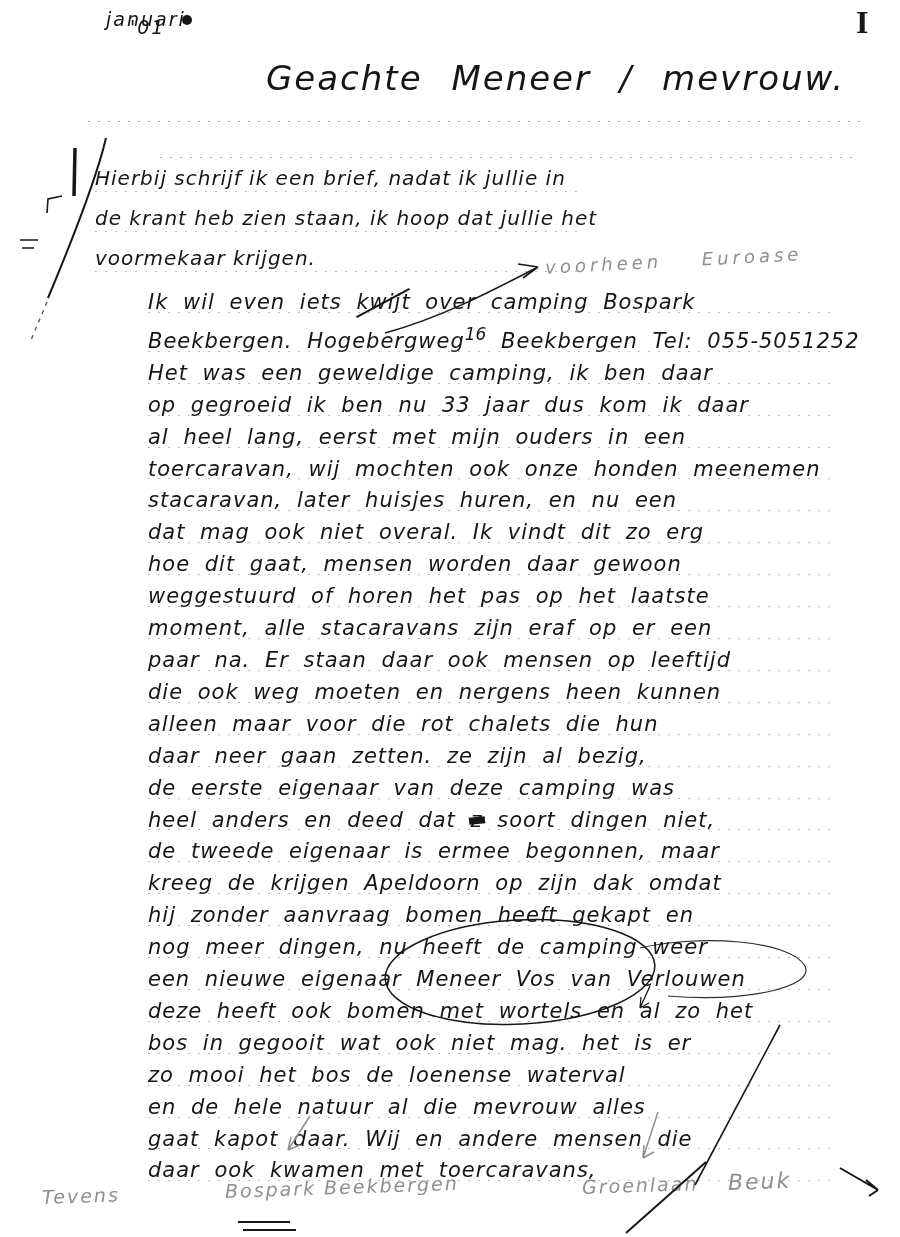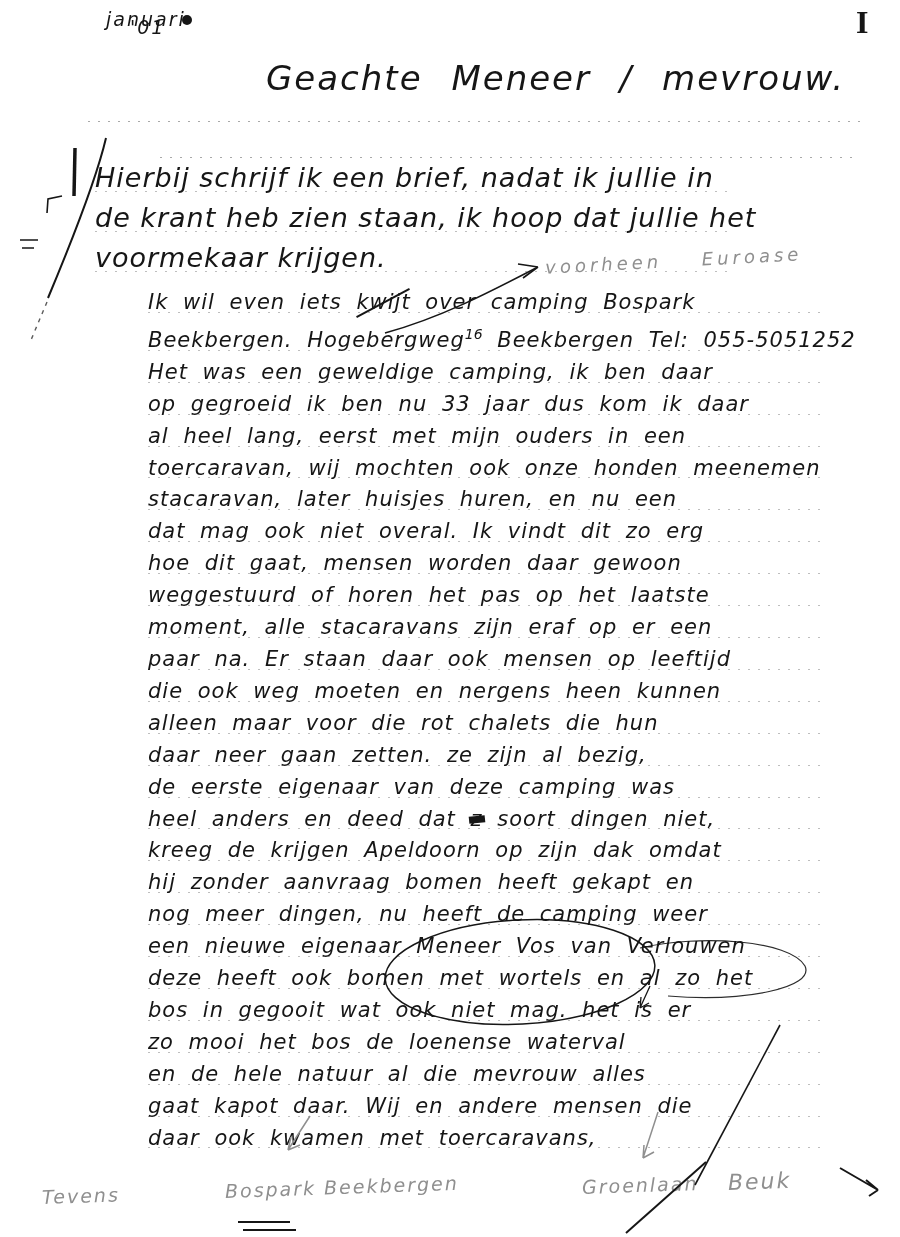--- a/index.html
+++ b/index.html
@@ -13,26 +13,26 @@
   
   .ruled .line, .ruled.line{
     background-image:repeating-linear-gradient(to right, rgba(40,40,40,.30) 0 2px, transparent 2px 10px);
     background-size:96% 1px;background-repeat:no-repeat;background-position:0 calc(100% - 6px);
   }
   .dotline{position:absolute;height:1px;
     background-image:repeating-linear-gradient(to right, rgba(40,40,40,.40) 0 2px, transparent 2px 10px);}
   .date{font-size:19px;letter-spacing:2px;}
   .pagenum{font-family:"Liberation Serif", serif;font-weight:bold;font-size:32px;}
   .salutation{font-size:34px;letter-spacing:2px;word-spacing:16px;}
-  .para1{font-size:27px;line-height:40px;}
+  .para1{font-size:20px;line-height:40px;}
   .body{font-size:21px;line-height:31.9px;word-spacing:7px;}
   .pencil{color:#8f8f8f;}
   .pencil-note{font-size:18px;letter-spacing:4px;word-spacing:30px;transform:rotate(-3deg);}
   .pencil-footer{font-size:19px;letter-spacing:2px;transform:rotate(-2deg);transform-origin:left;}
-  sup.house-no{font-size:14px;vertical-align:super;letter-spacing:0;}
+  sup.house-no{font-size:17px;vertical-align:super;letter-spacing:0;}
   
   .struck{position:relative;display:inline-block;}
   .struck::after{content:"";position:absolute;left:-3px;right:-3px;top:48%;height:2px;background:#161616;transform:rotate(-28deg);}
   
   .scribbled{position:relative;display:inline-block;}
   .scribbled::after{content:"";position:absolute;left:-2px;right:-2px;top:40%;height:7px;background:#161616;transform:rotate(-6deg);}
   svg.annot{position:absolute;left:0;top:0;pointer-events:none;}
 </style>
 </head>
 <body>
@@ -68,20 +68,21 @@
     <div class="line nowrap">dat mag ook niet overal. Ik vindt dit zo erg</div>
     <div class="line nowrap">hoe dit gaat, mensen worden daar gewoon</div>
     <div class="line nowrap">weggestuurd of horen het pas op het laatste</div>
     <div class="line nowrap">moment, alle stacaravans zijn eraf op er een</div>
     <div class="line nowrap">paar na. Er staan daar ook mensen op leeftijd</div>
     <div class="line nowrap">die ook weg moeten en nergens heen kunnen</div>
     <div class="line nowrap">alleen maar voor die rot chalets die hun</div>
     <div class="line nowrap">daar neer gaan zetten. ze zijn al bezig,</div>
     <div class="line nowrap">de eerste eigenaar van deze camping was</div>
     <div class="line nowrap"><span>heel anders en deed dat </span><span class="scribbled">z</span><span> soort dingen niet,</span></div>
+    <div class="line nowrap">de tweede eigenaar is ermee begonnen, maar</div>
     <div class="line nowrap">kreeg de krijgen Apeldoorn op zijn dak omdat</div>
     <div class="line nowrap">hij zonder aanvraag bomen heeft gekapt en</div>
     <div class="line nowrap">nog meer dingen, nu heeft de camping weer</div>
     <div class="line nowrap">een nieuwe eigenaar Meneer Vos van Verlouwen</div>
     <div class="line nowrap">deze heeft ook bomen met wortels en al zo het</div>
     <div class="line nowrap">bos in gegooit wat ook niet mag. het is er</div>
     <div class="line nowrap">zo mooi het bos de loenense waterval</div>
     <div class="line nowrap">en de hele natuur al die mevrouw alles</div>
     <div class="line nowrap">gaat kapot daar. Wij en andere mensen die</div>
     <div class="line nowrap">daar ook kwamen met toercaravans,</div>

